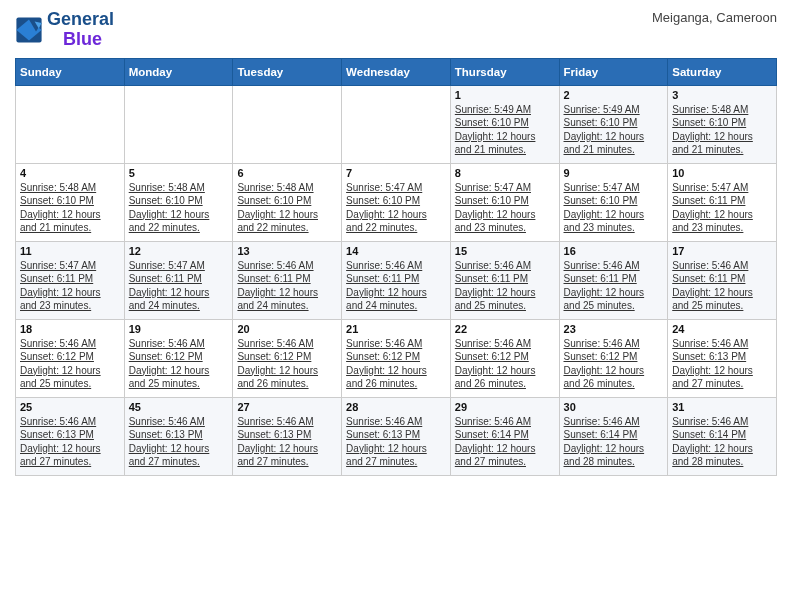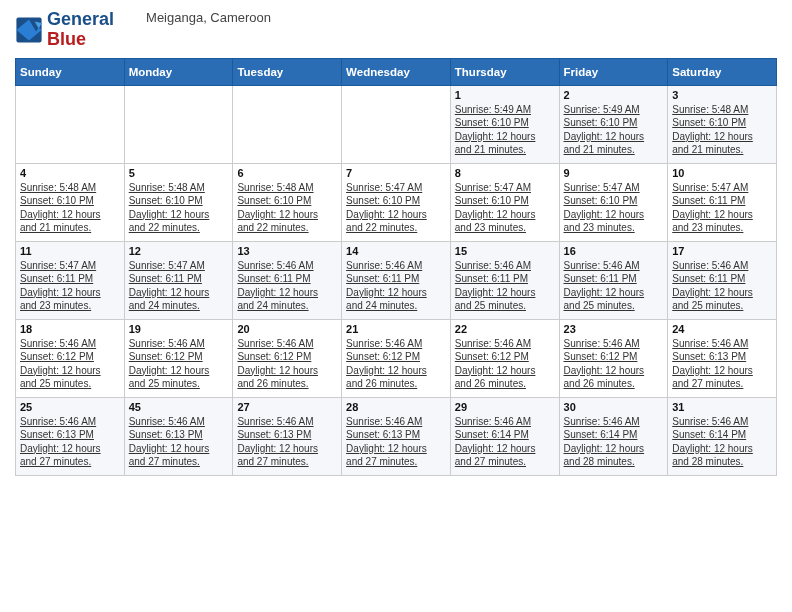--- a/index.html
+++ b/index.html
@@ -10,20 +10,21 @@
       background: #fff;
       overflow: hidden;
     }
     .page {
       width: 792px;
       height: 612px;
       padding: 10px 15px;
     }
     .header {
       display: flex;
+      justify-content: space-between;
       align-items: flex-start;
       margin-bottom: 8px;
     }
     .logo {
       display: flex;
       align-items: center;
     }
     .logo-text {
       font-size: 18px;
       font-weight: bold;
@@ -100,21 +101,21 @@
   <div class="header">
     <div class="logo">
       <svg class="logo-icon" viewBox="0 0 40 40">
         <rect x="2" y="2" width="36" height="36" rx="3" fill="#1a4f8a"></rect>
         <polygon points="20,5 38,20 20,35 2,20" fill="#2a7fd4"></polygon>
         <polygon points="20,5 38,10 30,22" fill="#1a4f8a"></polygon>
         <polygon points="28,8 38,10 34,18" fill="#4aa0e8"></polygon>
       </svg>
       <div>
         <div class="logo-text">General</div>
-        <div class="logo-text" style="color:#b91c1c;">Blue</div>
+        <div class="logo-text" style="color:#6d28d9;margin-left:16px;">Blue</div>
       </div>
     </div>
     <div class="title-block">
       <div class="location">Meiganga, Cameroon</div>
     </div>
   </div>
 
   <table class="calendar">
     <thead>
       <tr>

